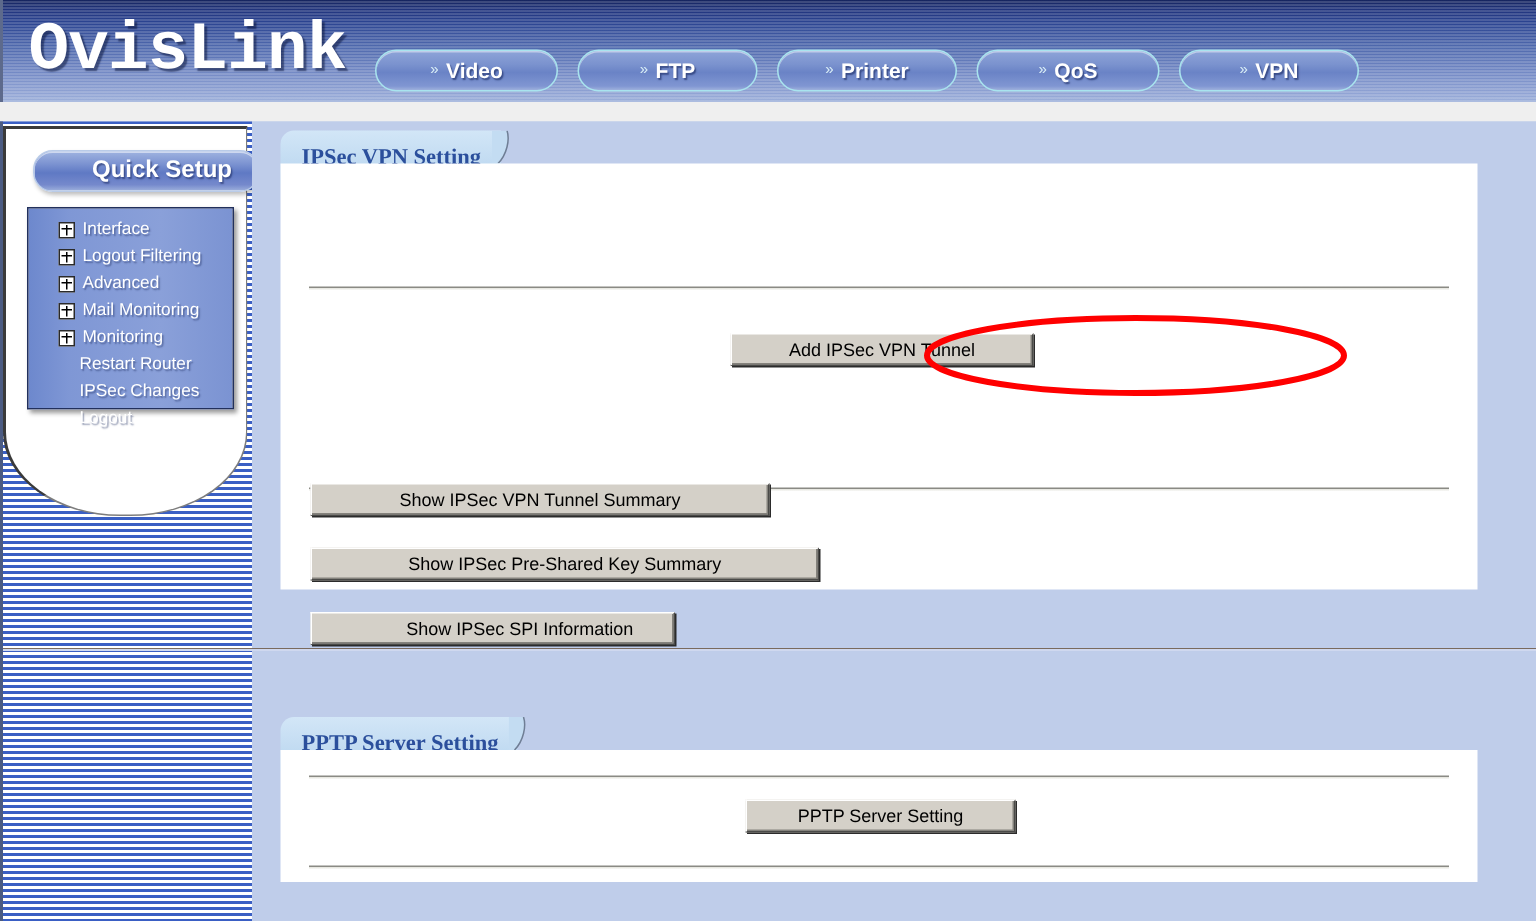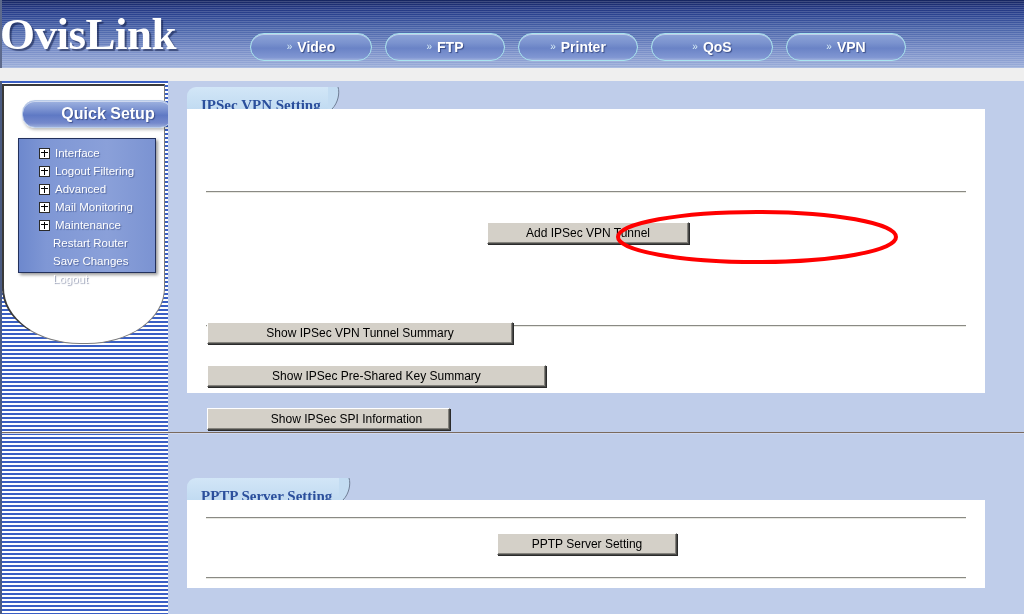--- a/index.html
+++ b/index.html
@@ -32,23 +32,23 @@
         #22357e 10%,
         #2c4491 22%,
         #4e68ac 45%,
         #7288c4 70%,
         #91a4d4 92%,
         #9db0da 100%);
     overflow: hidden;
   }
   #logo {
     position: absolute;
-    left: 0;
+    left: 19px;
     top: 10px;
-    font-family: Liberation Serif, serif;
+    font-family: Liberation Mono, monospace;
     font-weight: bold;
     font-size: 45px;
     line-height: 48px;
     color: #ffffff;
     letter-spacing: -0.5px;
     text-shadow: 2px 2px 1px rgba(10,20,60,0.55);
     white-space: nowrap;
   }
   #navbuttons {
     position: absolute;
@@ -348,29 +348,29 @@
     <div class="menu-item">
       <span class="plusbox"></span>
       <span class="mlbl">Advanced</span>
     </div>
     <div class="menu-item">
       <span class="plusbox"></span>
       <span class="mlbl">Mail Monitoring</span>
     </div>
     <div class="menu-item">
       <span class="plusbox"></span>
-      <span class="mlbl">Maintenance</span>
+      <span class="mlbl">Monitoring</span>
     </div>
     <div class="menu-item leaf">
       <span class="plusbox"></span>
       <span class="mlbl">Restart Router</span>
     </div>
     <div class="menu-item leaf">
       <span class="plusbox"></span>
-      <span class="mlbl">Save Changes</span>
+      <span class="mlbl">IPSec Changes</span>
     </div>
     <div class="menu-item leaf">
       <span class="plusbox"></span>
       <span class="mlbl">Logout</span>
     </div>
   </div>
 </div>
 
 <div id="main">
 

